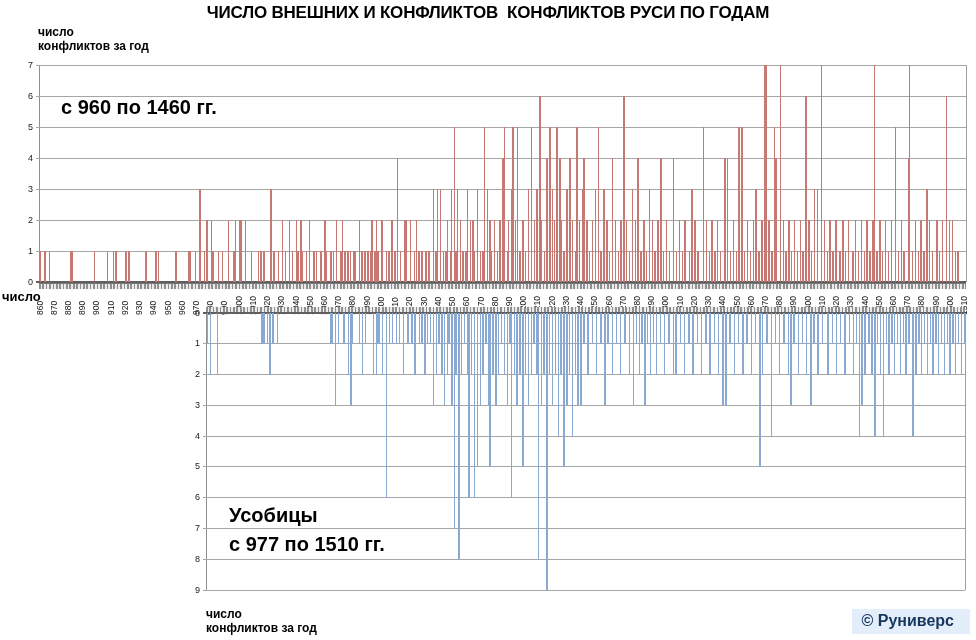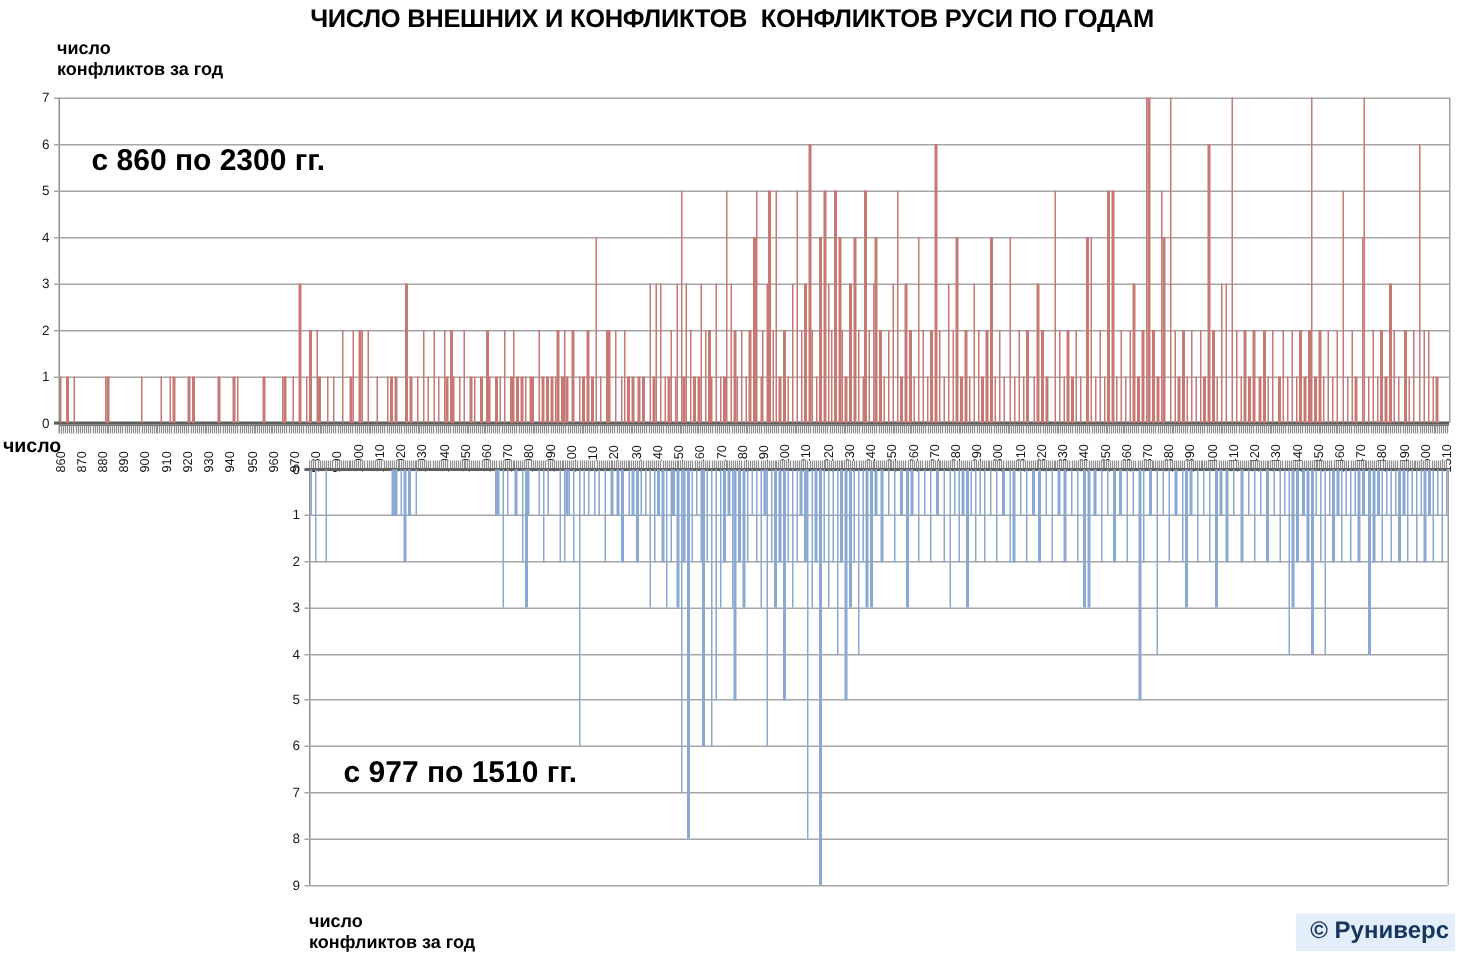--- a/index.html
+++ b/index.html
@@ -13,35 +13,35 @@
   .grid{position:absolute;height:1px;background:#a6a6a6;}
   .axisline{position:absolute;height:2px;background:#5f5f5f;left:-4px;}
   .bar{position:absolute;}
   .ylab{position:absolute;font-size:9px;color:#1a1a1a;text-align:right;width:14px;}
   .xtick{position:absolute;font-size:8.5px;color:#111;writing-mode:vertical-rl;transform:rotate(180deg);height:26px;line-height:10px;letter-spacing:0;}
   .comb{position:absolute;height:5px;
         background:repeating-linear-gradient(90deg,#8f8f8f 0,#8f8f8f 0.7px,#ececec 0.7px,#ececec 1.42px);
         border-top:1px solid #777;}
   .annot{position:absolute;font-size:20px;font-weight:bold;line-height:29px;white-space:nowrap;}
   .logo{position:absolute;right:6px;top:609px;background:#e4eefa;color:#17365d;
-        font-size:16px;font-weight:bold;padding:3px 4px 4px 10px;white-space:nowrap;margin-left:12px;}
+        font-size:16px;font-weight:bold;padding:3px 16px 4px 10px;white-space:nowrap;margin-left:12px;}
 </style>
 </head>
 <body>
 
 <div class="abs title">ЧИСЛО ВНЕШНИХ И КОНФЛИКТОВ  КОНФЛИКТОВ РУСИ ПО ГОДАМ</div>
 
 <div class="abs axis-title" style="left:38px;top:25px;">
   <div>число</div>
   <div>конфликтов за год</div>
 </div>
 
 <div class="chart-wrap" id="plot-top" style="left:39px;top:65px;width:926px;height:217px;">
   <div class="annot" style="left:21px;top:28px;">
-    <div>с 860 по 2300 гг.</div>
+    <div>с 960 по 1460 гг.</div>
   </div>
 <div class="grid" style="left: -4px; width: 930px; top: 216.5px;"></div>
     <div class="grid" style="left: -4px; width: 930px; top: 185.5px;"></div>
     <div class="grid" style="left: -4px; width: 930px; top: 154.5px;"></div>
     <div class="grid" style="left: -4px; width: 930px; top: 123.5px;"></div>
     <div class="grid" style="left: -4px; width: 930px; top: 92.5px;"></div>
     <div class="grid" style="left: -4px; width: 930px; top: 61.5px;"></div>
     <div class="grid" style="left: -4px; width: 930px; top: 30.5px;"></div>
     <div class="grid" style="left: -4px; width: 930px; top: -0.5px;"></div>
     <div class="axisline" style="width: 930px; top: 216px;"></div>
@@ -401,20 +401,21 @@
     <div class="xtick" style="left: 916.4px; top: 289px;">1480</div>
     <div class="xtick" style="left: 930.6px; top: 289px;">1490</div>
     <div class="xtick" style="left: 944.9px; top: 289px;">1500</div>
     <div class="xtick" style="left: 959.1px; top: 289px;">1510</div>
   </div>
 <div class="abs gody" style="left:2px;top:289px;">число</div>
 
 <div class="comb" style="left:206px;top:307px;width:759px;border-top:none;border-bottom:1px solid #777;"></div>
 <div class="chart-wrap" id="plot-bottom" style="left:206px;top:313px;width:758px;height:277px;">
   <div class="annot" style="left:22px;top:188px;">
+    <div>Усобицы</div>
     <div>с 977 по 1510 гг.</div>
   </div>
 <div class="grid" style="left: -4px; width: 762px; top: -0.5px;"></div>
     <div class="grid" style="left: -4px; width: 762px; top: 30.2778px;"></div>
     <div class="grid" style="left: -4px; width: 762px; top: 61.0556px;"></div>
     <div class="grid" style="left: -4px; width: 762px; top: 91.8333px;"></div>
     <div class="grid" style="left: -4px; width: 762px; top: 122.611px;"></div>
     <div class="grid" style="left: -4px; width: 762px; top: 153.389px;"></div>
     <div class="grid" style="left: -4px; width: 762px; top: 184.167px;"></div>
     <div class="grid" style="left: -4px; width: 762px; top: 214.944px;"></div>

